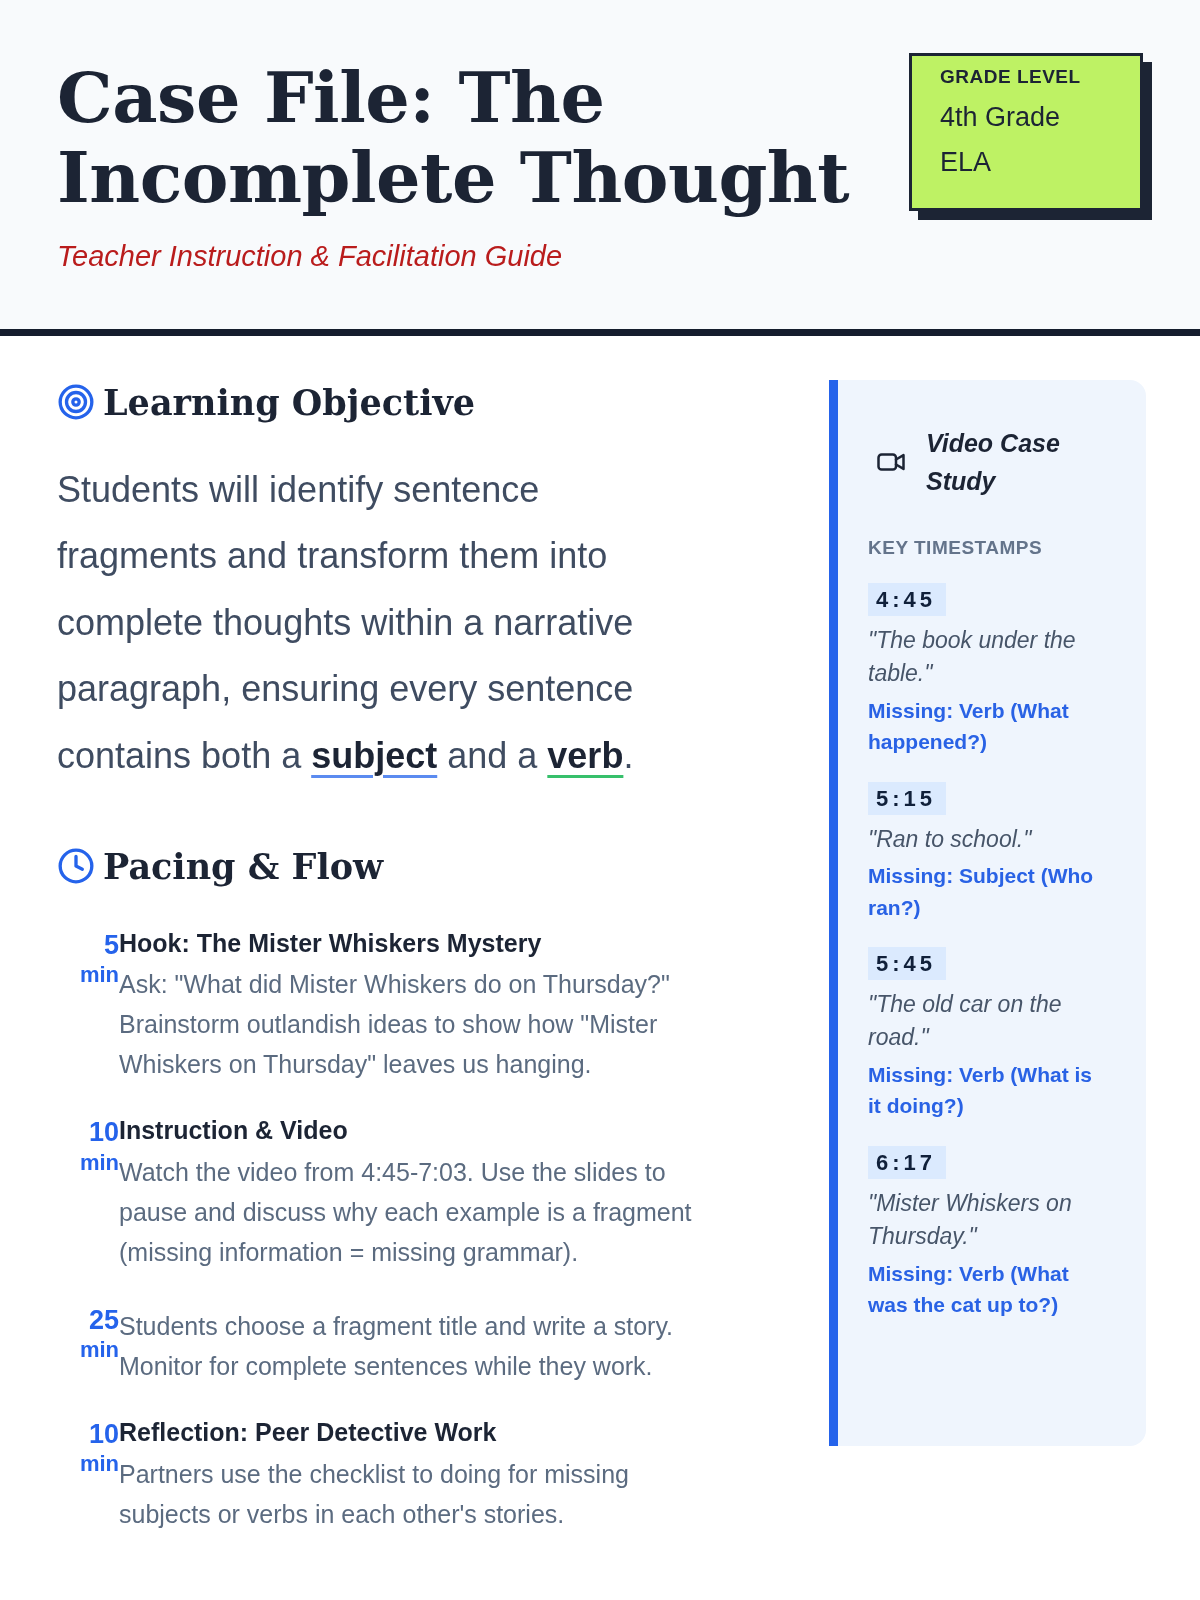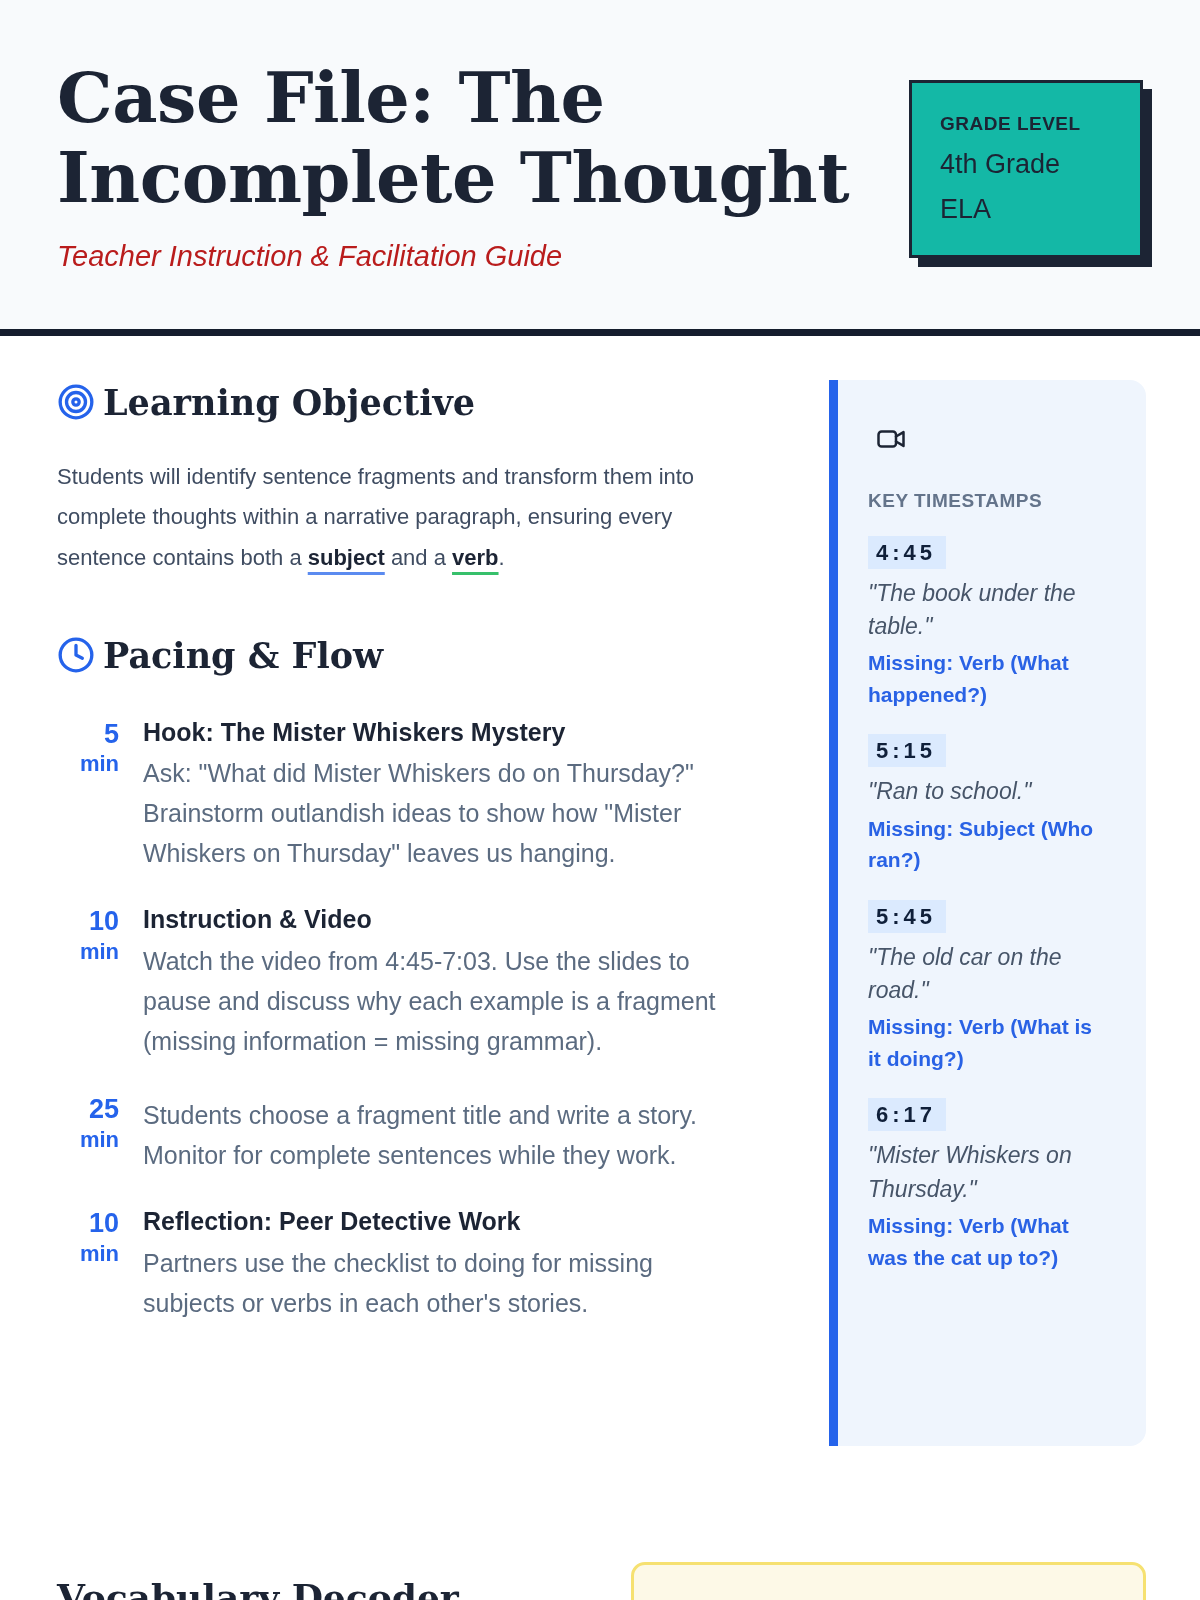--- a/index.html
+++ b/index.html
@@ -37,25 +37,24 @@
     margin-top: 22px;
     font-style: italic;
     font-size: 29px;
     color: #b91c1c;
   }
   .grade-badge {
     position: absolute;
     top: 53px;
     right: 57px;
     width: 234px;
-    background: #14b8a6;
+    background: #bef264;
     border: 3px solid #1c2434;
     box-shadow: 9px 9px 0 #1c2434;
-    padding: 30px 28px 30px 28px;
-    margin-top: 27px;
+    padding: 10px 28px 30px 28px;
   }
   .grade-badge .badge-label {
     font-size: 19px;
     font-weight: 800;
     letter-spacing: 0.5px;
     color: #1c2434;
   }
   .grade-badge .badge-line {
     margin-top: 14px;
     font-size: 27px;
@@ -79,21 +78,21 @@
     gap: 8px;
     font-family: "DejaVu Serif", serif;
     font-weight: 800;
     font-size: 35px;
     color: #1c2434;
   }
   .section-heading .h-icon { flex: 0 0 auto; display: flex; }
 
   .objective-text {
     margin-top: 34px;
-    font-size: 22px;
+    font-size: 36px;
     line-height: 1.85;
     color: #3f4c61;
     max-width: 640px;
   }
   .kw { font-weight: 700; color: #1c2434; }
   .kw-subject {
     text-decoration: underline;
     text-decoration-color: #5b8bf0;
     text-decoration-thickness: 3px;
     text-underline-offset: 7px;
@@ -113,21 +112,21 @@
   }
   .duration {
     flex: 0 0 62px;
     text-align: right;
     color: #2563eb;
     font-weight: 700;
     padding-top: 2px;
   }
   .duration .d-num { font-size: 27px; line-height: 1.2; }
   .duration .d-unit { font-size: 22px; line-height: 1.3; }
-  .pacing-body { margin-left: 24px; width: 604px; }
+  .pacing-body { width: 604px; }
   .pacing-title {
     font-size: 25px;
     font-weight: 700;
     color: #1c2434;
     line-height: 1.35;
   }
   .pacing-desc {
     margin-top: 4px;
     font-size: 25px;
     line-height: 1.6;
@@ -331,20 +330,21 @@
     <aside class="aside">
       <div class="aside-bar"></div>
       <div class="aside-panel">
         <div class="aside-title">
           <span style="display:flex;">
             <svg width="30" height="30" viewBox="0 0 24 24" fill="none" stroke="#1c2434" stroke-width="2" stroke-linecap="round" stroke-linejoin="round">
               <path d="m16 10 6-3.5v11L16 14"></path>
               <rect x="2" y="6" width="14" height="12" rx="2.5"></rect>
             </svg>
           </span>
+          <span class="title-text">Video Case Study</span>
         </div>
 
         <div class="ts-label">KEY TIMESTAMPS</div>
 
         <div class="ts-entry">
           <span class="ts-chip">4:45</span>
           <div class="ts-quote">"The book under the table."</div>
           <div class="ts-missing">Missing: Verb (What happened?)</div>
         </div>
 

